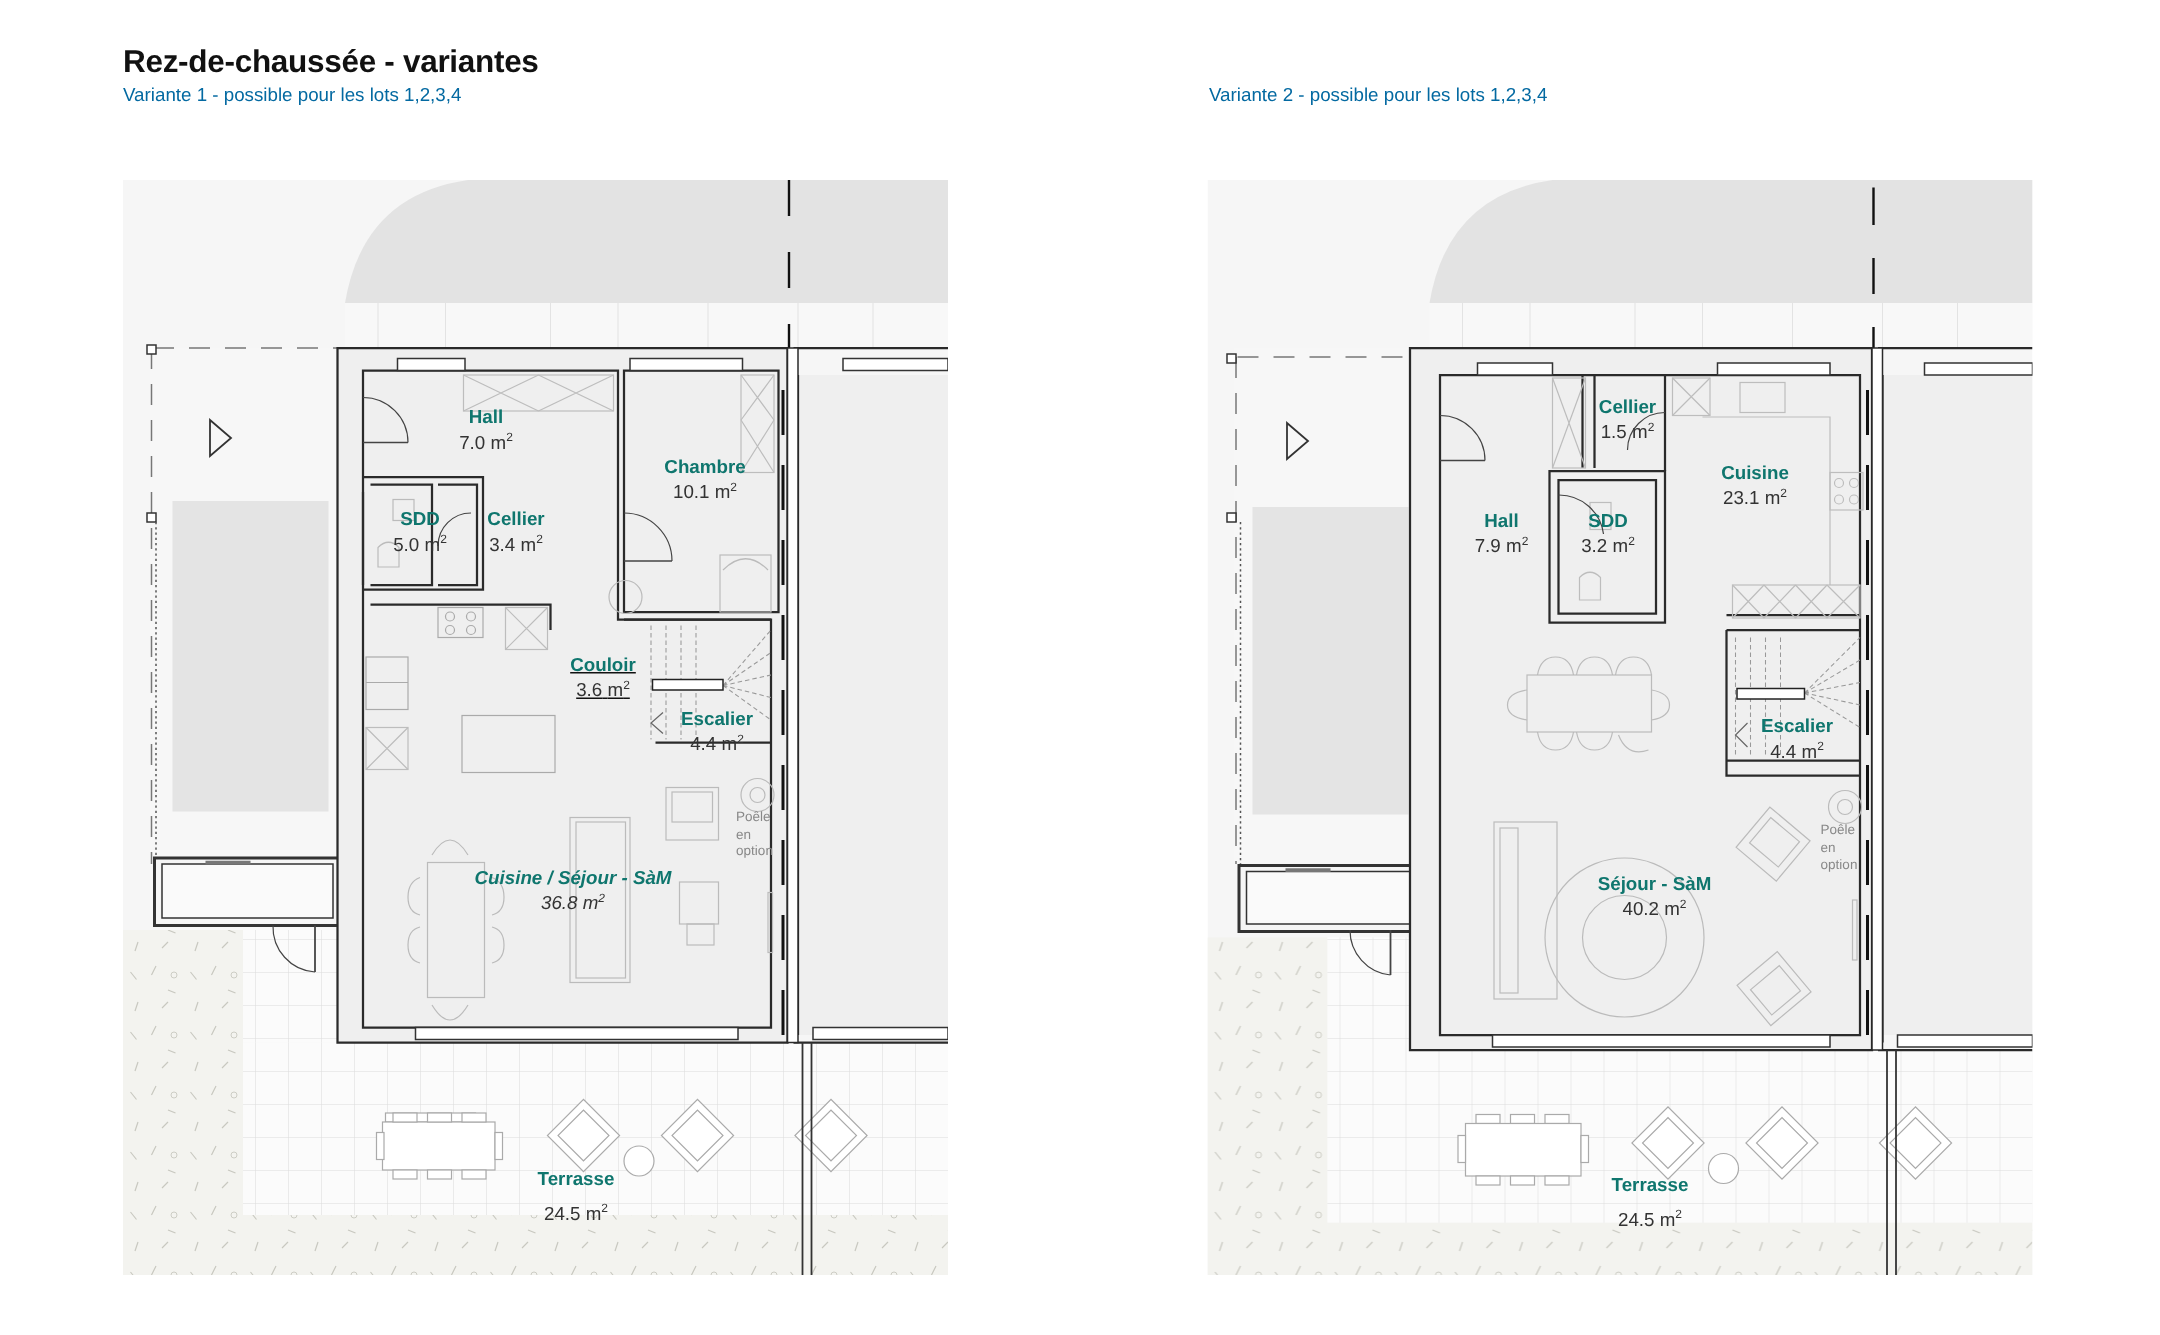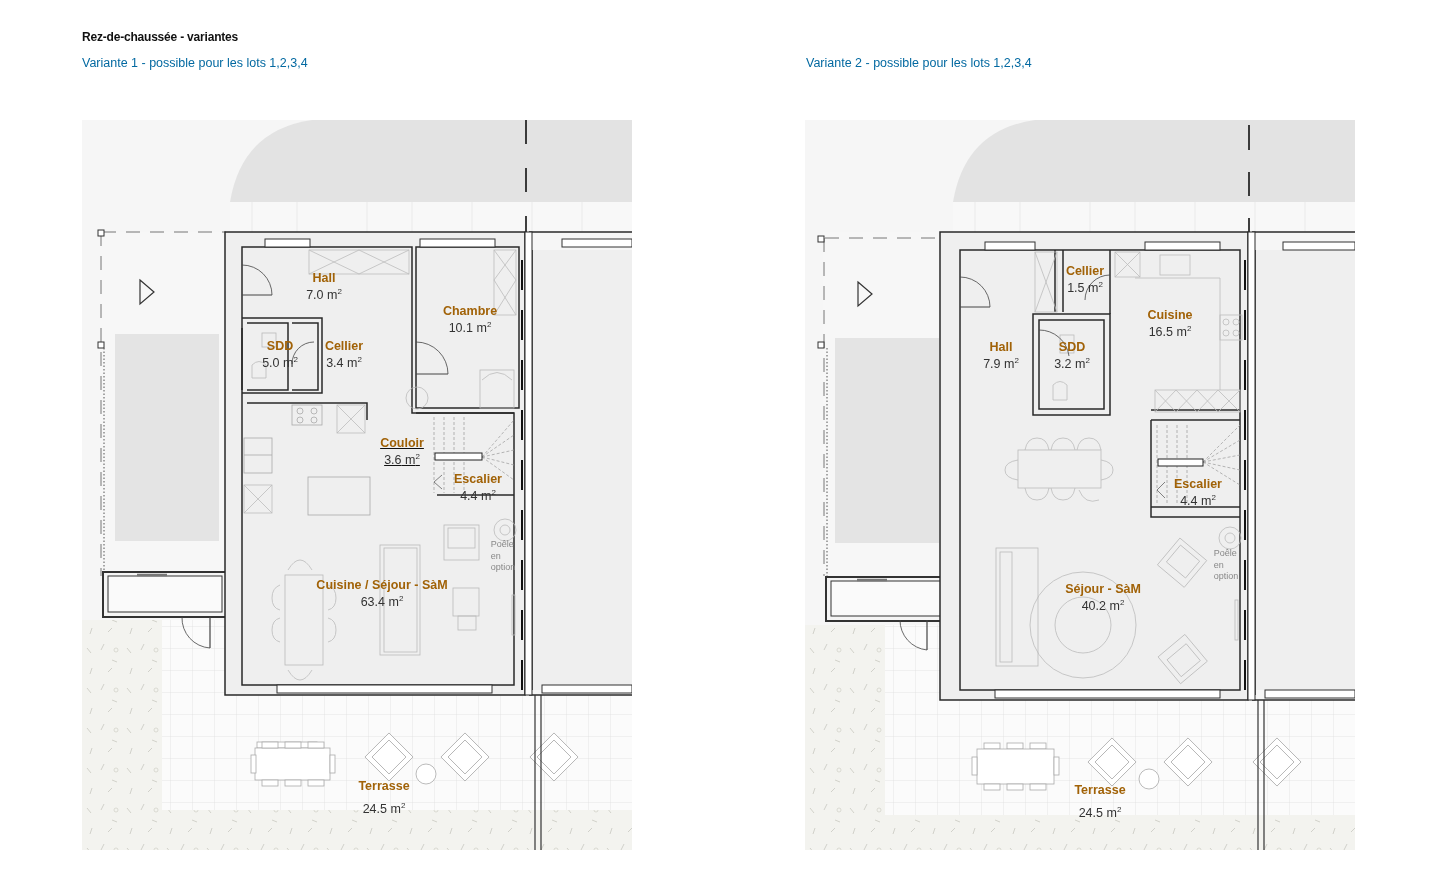--- a/index.html
+++ b/index.html
@@ -1,27 +1,27 @@
 <!DOCTYPE html>
 <html><head>
 <meta charset="utf-8">
 <style>
   html, body { margin: 0; padding: 0; background: #ffffff; }
   body { width: 1440px; height: 890px; position: relative; overflow: hidden;
          font-family: "Liberation Sans", "DejaVu Sans", sans-serif; color: #111; }
-  .page-title { position: absolute; left: 82px; top: 30px; font-size: 12px; font-weight: bold; letter-spacing: -0.2px; }
+  .page-title { position: absolute; left: 82px; top: 30px; font-size: 21px; font-weight: bold; letter-spacing: -0.2px; }
   .subtitle { position: absolute; top: 56px; font-size: 12.5px; color: #0369a1; }
   .sub1 { left: 82px; }
   .sub2 { left: 806px; }
   .plan { position: absolute; top: 120px; width: 550px; height: 730px; }
   .plan1 { left: 82px; }
   .plan2 { left: 805px; }
   .plan svg { display: block; }
   .lbl { position: absolute; text-align: center; transform: translateX(-50%); line-height: 1.25; white-space: nowrap; }
-  .lbl .name { font-weight: bold; font-size: 12.5px; color: #a16207; display: block; }
+  .lbl .name { font-weight: bold; font-size: 12.5px; color: #0f766e; display: block; }
   .lbl .area { font-size: 12.5px; color: #333; display: block; }
   .lbl .area sup { font-size: 8px; }
   .note { position: absolute; font-size: 9px; color: #888; line-height: 1.3; transform: translateX(-50%); }
 </style>
 </head>
 <body>
 
 <div class="page-title">Rez-de-chaussée - variantes</div>
 <div class="subtitle sub1">Variante 1 - possible pour les lots 1,2,3,4</div>
 <div class="subtitle sub2">Variante 2 - possible pour les lots 1,2,3,4</div>
@@ -232,23 +232,23 @@
     <span class="area"><span>10.1</span> <span>m</span><sup>2</sup></span>
   </div>
   <div class="lbl" style="left:320px; top:316px;text-decoration:underline;">
     <span class="name">Couloir</span>
     <span class="area"><span>3.6</span> <span>m</span><sup>2</sup></span>
   </div>
   <div class="lbl" style="left:396px; top:352px;">
     <span class="name">Escalier</span>
     <span class="area"><span>4.4</span> <span>m</span><sup>2</sup></span>
   </div>
-  <div class="lbl" style="left:300px; top:458px;">
+  <div class="lbl" style="left:300px; top:458px;font-style:italic;">
     <span class="name">Cuisine / Séjour - SàM</span>
-    <span class="area"><span>63.4</span> <span>m</span><sup>2</sup></span>
+    <span class="area"><span>36.8</span> <span>m</span><sup>2</sup></span>
   </div>
   <div class="lbl" style="left:302px; top:659px;">
     <span class="name">Terrasse</span>
     <span class="area" style="margin-top:6px;"><span>24.5</span> <span>m</span><sup>2</sup></span>
   </div>
   <div class="note" style="left:421px; top:419px;">
     <div>Poêle</div>
     <div>en</div>
     <div>option</div>
   </div>
@@ -425,21 +425,21 @@
     <line x1="453" y1="580" x2="453" y2="730" stroke="#333" stroke-width="1.2"></line>
     <line x1="459" y1="580" x2="459" y2="730" stroke="#333" stroke-width="1.2"></line>
   </svg>
 
   <div class="lbl" style="left:280px; top:144px;">
     <span class="name">Cellier</span>
     <span class="area"><span>1.5</span> <span>m</span><sup>2</sup></span>
   </div>
   <div class="lbl" style="left:365px; top:188px;">
     <span class="name">Cuisine</span>
-    <span class="area"><span>16.5</span> <span>m</span><sup>2</sup></span>
+    <span class="area"><span>23.1</span> <span>m</span><sup>2</sup></span>
   </div>
   <div class="lbl" style="left:196px; top:220px;">
     <span class="name">Hall</span>
     <span class="area"><span>7.9</span> <span>m</span><sup>2</sup></span>
   </div>
   <div class="lbl" style="left:267px; top:220px;">
     <span class="name">SDD</span>
     <span class="area"><span>3.2</span> <span>m</span><sup>2</sup></span>
   </div>
   <div class="lbl" style="left:393px; top:357px;">

